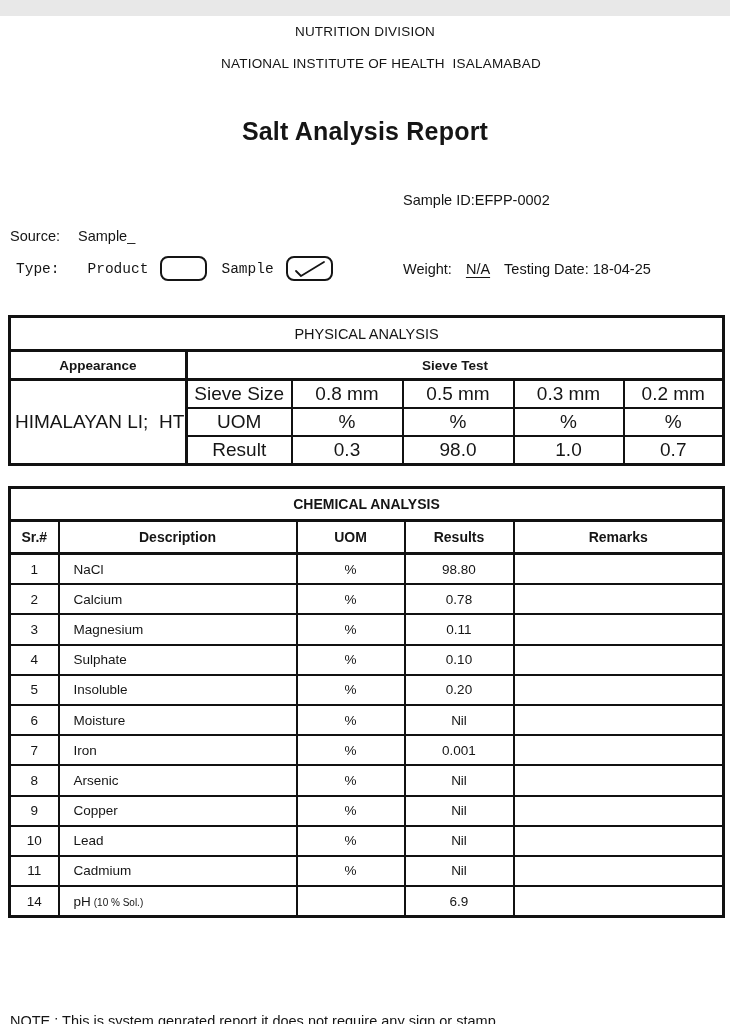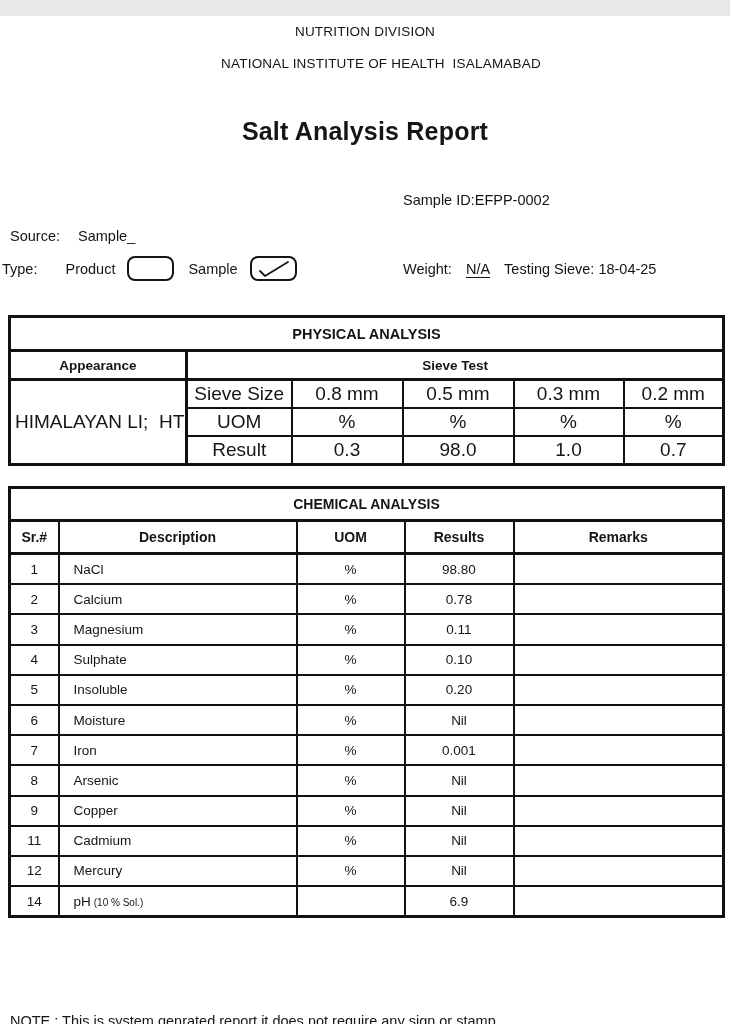--- a/index.html
+++ b/index.html
@@ -18,21 +18,21 @@
     margin:46px 0 0 0; text-align:center;
     font-size:25px; font-weight:bold; letter-spacing:.2px;
   }
 
   
   .abs { position:absolute; }
   .info-text { font-size:14.5px; }
   #row-ident  { top:176px; left:10px; }
   #row-sampleid { top:176px; left:403px; }
   #row-source { top:212px; left:10px; }
-  #row-type   { top:240px; left:2px; display:flex; align-items:center; }
+  #row-type   { top:240px; left:16px; display:flex; align-items:center;font-family:Liberation Mono, monospace; }
   #row-weight { top:245px; left:403px; display:flex; align-items:center; }
   .gap-lg { display:inline-block; width:28px; }
   .gap-md { display:inline-block; width:14px; }
   .checkbox {
     display:inline-flex; align-items:center; justify-content:center;
     width:47px; height:25px; border:2.5px solid #151515; border-radius:8px;
     margin:0 14px 0 12px; background:#fff; box-sizing:border-box;
   }
   .checkbox:last-child { margin-right:0; }
   .underlined { text-decoration:underline; text-underline-offset:3px; }
@@ -41,21 +41,21 @@
   table { border-collapse:collapse; table-layout:fixed; background:#fff; }
   .ptable, .ctable {
     position:absolute; left:8px; width:714px;
     border:3px solid #111;
   }
   .ptable td, .ctable td, .ctable th {
     border:2px solid #111; font-size:13.5px; text-align:center;
     padding:0 4px; overflow:hidden;
   }
   .title-row td {
-    font-weight:bold; font-size:14.5px; height:31px;
+    font-weight:normal; font-size:14.5px; height:31px;
     border-bottom:3px solid #111;
   }
   .ptable { top:299px; }
   .ptable .head2 td { font-weight:bold; height:26px; border-bottom:3px solid #111; }
   .ptable .head2 .b-right { border-right:3px solid #111; }
   .ptable .data-row td { height:26px; font-size:19px; }
   .appearance-cell { font-size:11.5px; border-right:3px solid #111 !important; }
 
   .ctable { top:470px;padding-left:12px; }
   .ctable thead th {
@@ -108,21 +108,21 @@
         <polyline points="7,12 12,17 35,3" fill="none" stroke="#151515" stroke-width="1.8" stroke-linecap="round" stroke-linejoin="round"></polyline>
       </svg>
     </span>
   </div>
 
   <div id="row-weight" class="abs info-text">
     <span>Weight:</span>
     <span class="gap-md"></span>
     <span class="underlined">N/A</span>
     <span class="gap-md"></span>
-    <span>Testing Sieve:</span>&nbsp;<span>18-04-25</span>
+    <span>Testing Date:</span>&nbsp;<span>18-04-25</span>
   </div>
 
   <table class="ptable">
     <colgroup>
       <col style="width:177px">
         <col style="width:105px">
         <col style="width:111px">
       <col style="width:111px">
         <col style="width:110px">
         <col style="width:100px">
@@ -238,34 +238,34 @@
       <td></td>
     </tr>
         <tr>
       <td>9</td>
       <td class="c-desc"><span class="d-main">Copper</span><span class="d-small"></span></td>
       <td>%</td>
       <td>Nil</td>
       <td></td>
     </tr>
         <tr>
+      <td>10</td>
+      <td class="c-desc"><span class="d-main">Lead</span><span class="d-small"></span></td>
+      <td>%</td>
+      <td>Nil</td>
+      <td></td>
+    </tr>
+        <tr>
       <td>11</td>
       <td class="c-desc"><span class="d-main">Cadmium</span><span class="d-small"></span></td>
       <td>%</td>
       <td>Nil</td>
       <td></td>
     </tr>
         <tr>
-      <td>12</td>
-      <td class="c-desc"><span class="d-main">Mercury</span><span class="d-small"></span></td>
-      <td>%</td>
-      <td>Nil</td>
-      <td></td>
-    </tr>
-        <tr>
       <td>14</td>
       <td class="c-desc"><span class="d-main">pH</span><span class="d-small">(10 % Sol.)</span></td>
       <td></td>
       <td>6.9</td>
       <td></td>
     </tr>
       </tbody>
   </table>
 
   <div class="note">NOTE : This is system genrated report it does not require any sign or stamp</div>

